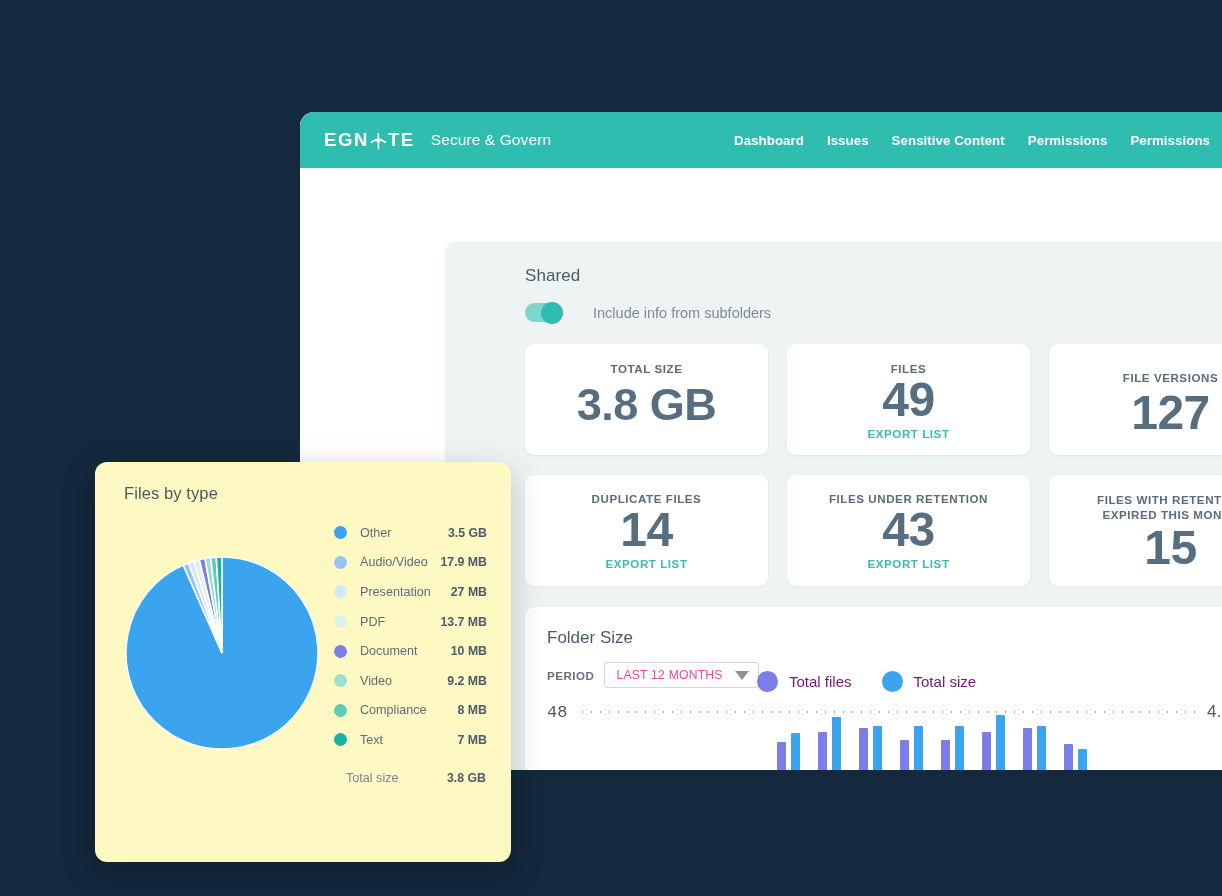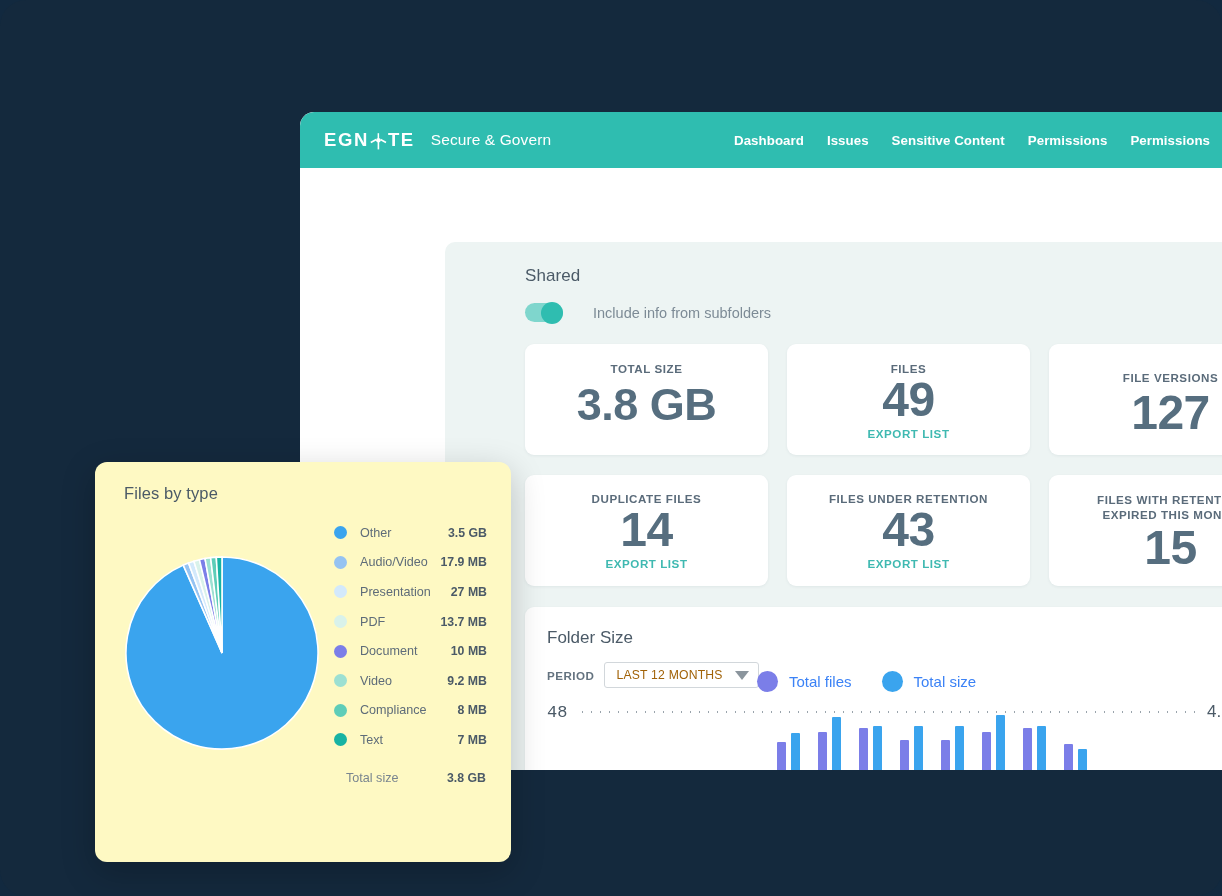--- a/index.html
+++ b/index.html
@@ -234,42 +234,42 @@
     min-width: 135px;
     display: flex;
     align-items: center;
     justify-content: space-between;
     padding: 0 9px 0 11px;
     cursor: pointer;
     background: #fff;
   }
   .period-value {
     font-size: 12.2px;
-    color: #a16207;
+    color: #ec4899;
     letter-spacing: 0.2px;
   }
   .caret {
     width: 0; height: 0;
     border-left: 7px solid transparent;
     border-right: 7px solid transparent;
     border-top: 9px solid #8b959d;
     margin-left: 12px;
   }
 
   .chart-legend {
     position: absolute;
     left: 232px;
     top: 64px;
     display: flex;
     align-items: center;
     gap: 30px;
   }
   .legend-item { display: flex; align-items: center; gap: 11px; }
   .legend-dot { width: 21px; height: 21px; border-radius: 50%; }
-  .legend-text { font-size: 15px; color: #3b82f6; text-align: right; }
+  .legend-text { font-size: 15px; color: #701a75; text-align: right; }
 
   
   .chart-area {
     position: absolute;
     left: 0; right: 0;
     top: 94px;
     bottom: 0;
   }
   .axis-row {
     position: absolute;

